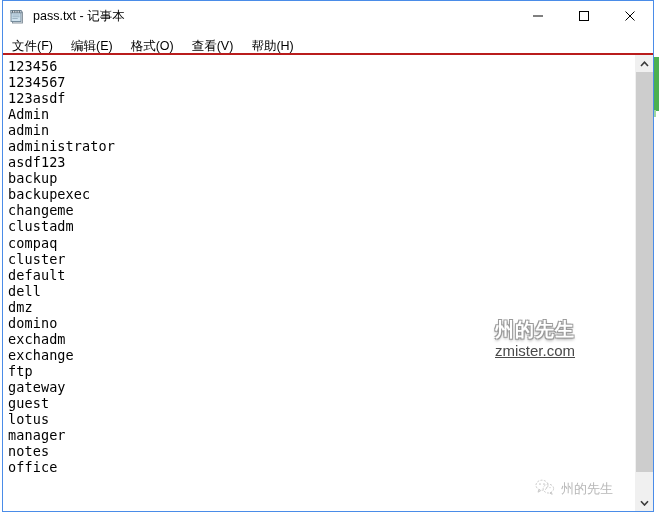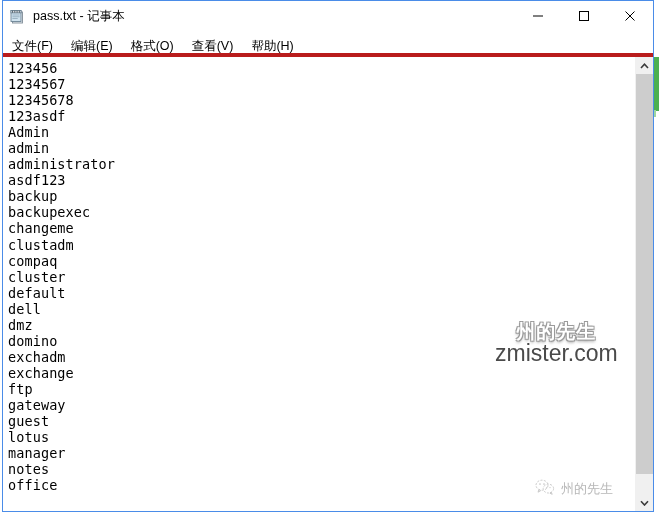--- a/index.html
+++ b/index.html
@@ -113,21 +113,21 @@
     line-height: 1;
     white-space: nowrap;
     padding: 2px 2px;
     margin-top: 8px;
   }
 
   
   .client {
     flex: 1;
     display: flex;
-    border-top: 4px solid #b91c1c;
+    border-top: 2px solid #b91c1c;
     position: relative;
     overflow: hidden;
     background: #ec4899;
   }
   .text-area {
     flex: 1;
     padding: 3px 0 0 5px;
     overflow: hidden;
     position: relative;
     background: #ffffff;
@@ -188,24 +188,25 @@
     font-weight: bold;
     color: #ffffff;
     line-height: 22px;
     letter-spacing: 1px;
     text-shadow:
       -1px -1px 0 #9a9a9a, 1px -1px 0 #9a9a9a,
       -1px  1px 0 #9a9a9a, 1px  1px 0 #9a9a9a,
        0px  2px 3px rgba(120,120,120,0.75);
   }
   .wm-en {
-    font-size: 23px;
+    font-size: 15px;
     color: #4a4a4a;
     line-height: 20px;
     letter-spacing: 0px;
+    text-decoration: underline;
   }
 
   
   .wechat-badge {
     position: absolute;
     right: 22px;
     bottom: 12px;
     display: flex;
     align-items: center;
     gap: 6px;
@@ -273,21 +274,20 @@
     <span class="menu-item">格式(O)</span>
     <span class="menu-item">查看(V)</span>
     <span class="menu-item">帮助(H)</span>
   </div>
 
   <div class="client">
 
     <div class="text-area" id="text-area">
         <div class="text-line">123456</div>
         <div class="text-line">1234567</div>
-        <div class="text-line">12345678</div>
         <div class="text-line">123asdf</div>
         <div class="text-line">Admin</div>
         <div class="text-line">admin</div>
         <div class="text-line">administrator</div>
         <div class="text-line">asdf123</div>
         <div class="text-line">backup</div>
         <div class="text-line">backupexec</div>
         <div class="text-line">changeme</div>
         <div class="text-line">clustadm</div>
         <div class="text-line">compaq</div>

